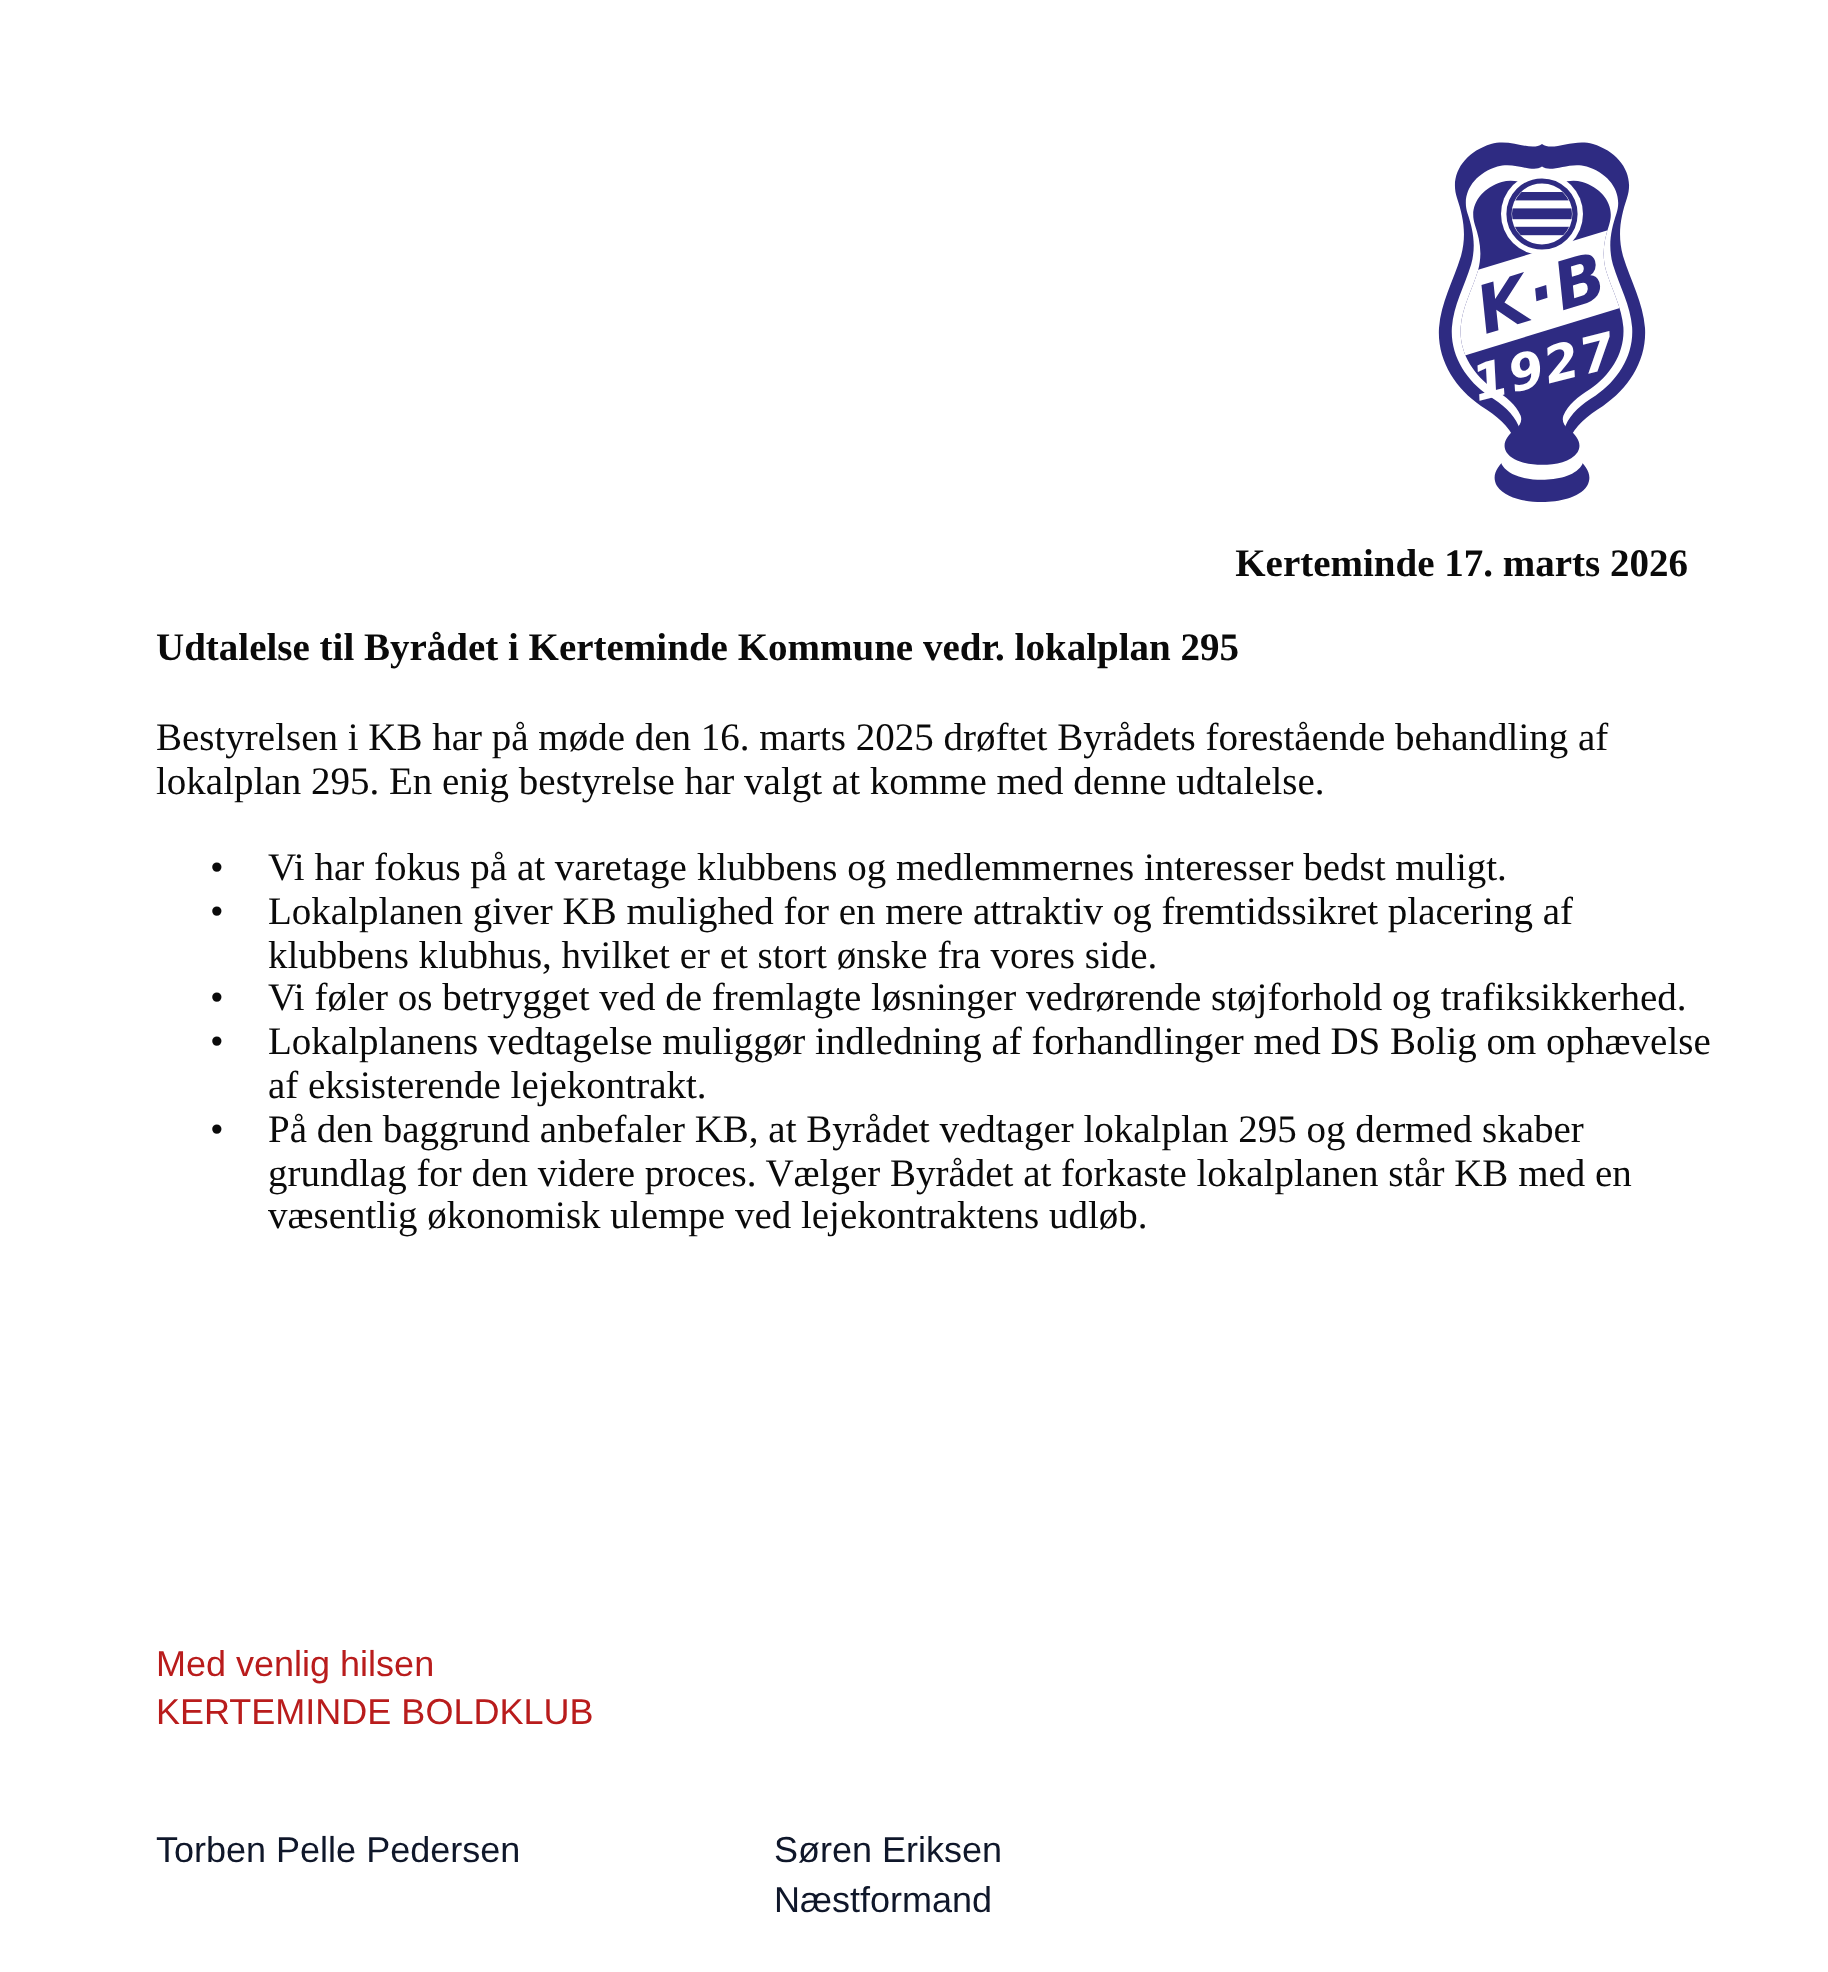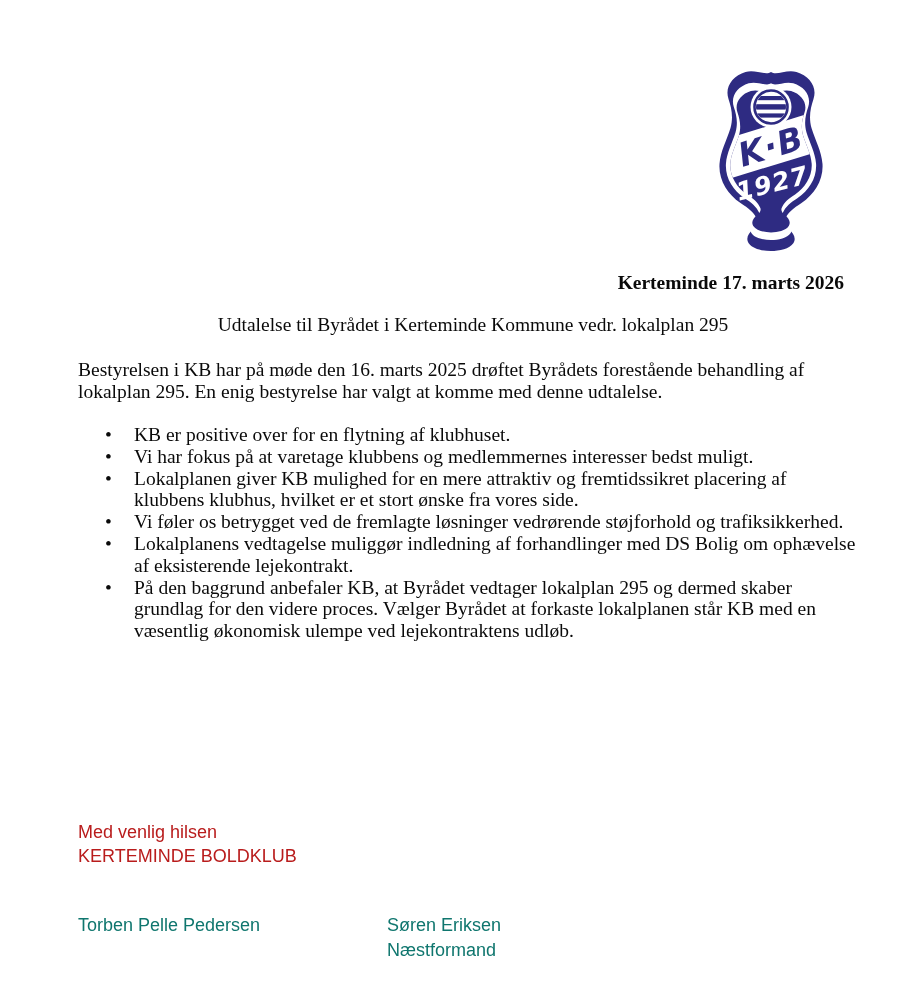--- a/index.html
+++ b/index.html
@@ -37,22 +37,21 @@
     white-space: nowrap;
     font-weight: bold;
   }
   .doc-heading {
     position: absolute;
     left: 78px;
     top: 314px;
     width: 790px;
     font-size: 19.5px;
     line-height: 22px;
-    font-weight: normal;
-    text-align: center;
+    font-weight: bold;
   }
   .intro {
     position: absolute;
     left: 78px;
     top: 359px;
     width: 788px;
     font-size: 19.5px;
     line-height: 21.8px;
     white-space: pre-line;
   }
@@ -90,21 +89,21 @@
     color: #b91c1c;
   }
   .signatures {
     position: absolute;
     left: 78px;
     top: 913px;
     display: flex;
     font-family: "Liberation Sans", sans-serif;
     font-size: 18px;
     line-height: 24.5px;
-    color: #0f766e;
+    color: #0f172a;
   }
   .sig-col-1 { width: 309px; }
   .sig-col-2 { width: 260px; }
 </style>
 </head>
 <body>
 
 <div class="page">
 
   <div class="logo-wrap">
@@ -176,21 +175,20 @@
   </div>
 
   <div class="date-line">Kerteminde 17. marts 2026</div>
 
   <div class="doc-heading">Udtalelse til Byrådet i Kerteminde Kommune vedr. lokalplan 295</div>
 
   <div class="intro">Bestyrelsen i KB har på møde den 16. marts 2025 drøftet Byrådets forestående behandling af
 lokalplan 295. En enig bestyrelse har valgt at komme med denne udtalelse.</div>
 
   <ul class="bullet-list">
-    <li>KB er positive over for en flytning af klubhuset.</li>
     <li>Vi har fokus på at varetage klubbens og medlemmernes interesser bedst muligt.</li>
     <li>Lokalplanen giver KB mulighed for en mere attraktiv og fremtidssikret placering af
 klubbens klubhus, hvilket er et stort ønske fra vores side.</li>
     <li>Vi føler os betrygget ved de fremlagte løsninger vedrørende støjforhold og trafiksikkerhed.</li>
     <li>Lokalplanens vedtagelse muliggør indledning af forhandlinger med DS Bolig om ophævelse
 af eksisterende lejekontrakt.</li>
     <li>På den baggrund anbefaler KB, at Byrådet vedtager lokalplan 295 og dermed skaber
 grundlag for den videre proces. Vælger Byrådet at forkaste lokalplanen står KB med en
 væsentlig økonomisk ulempe ved lejekontraktens udløb.</li>
   </ul>

